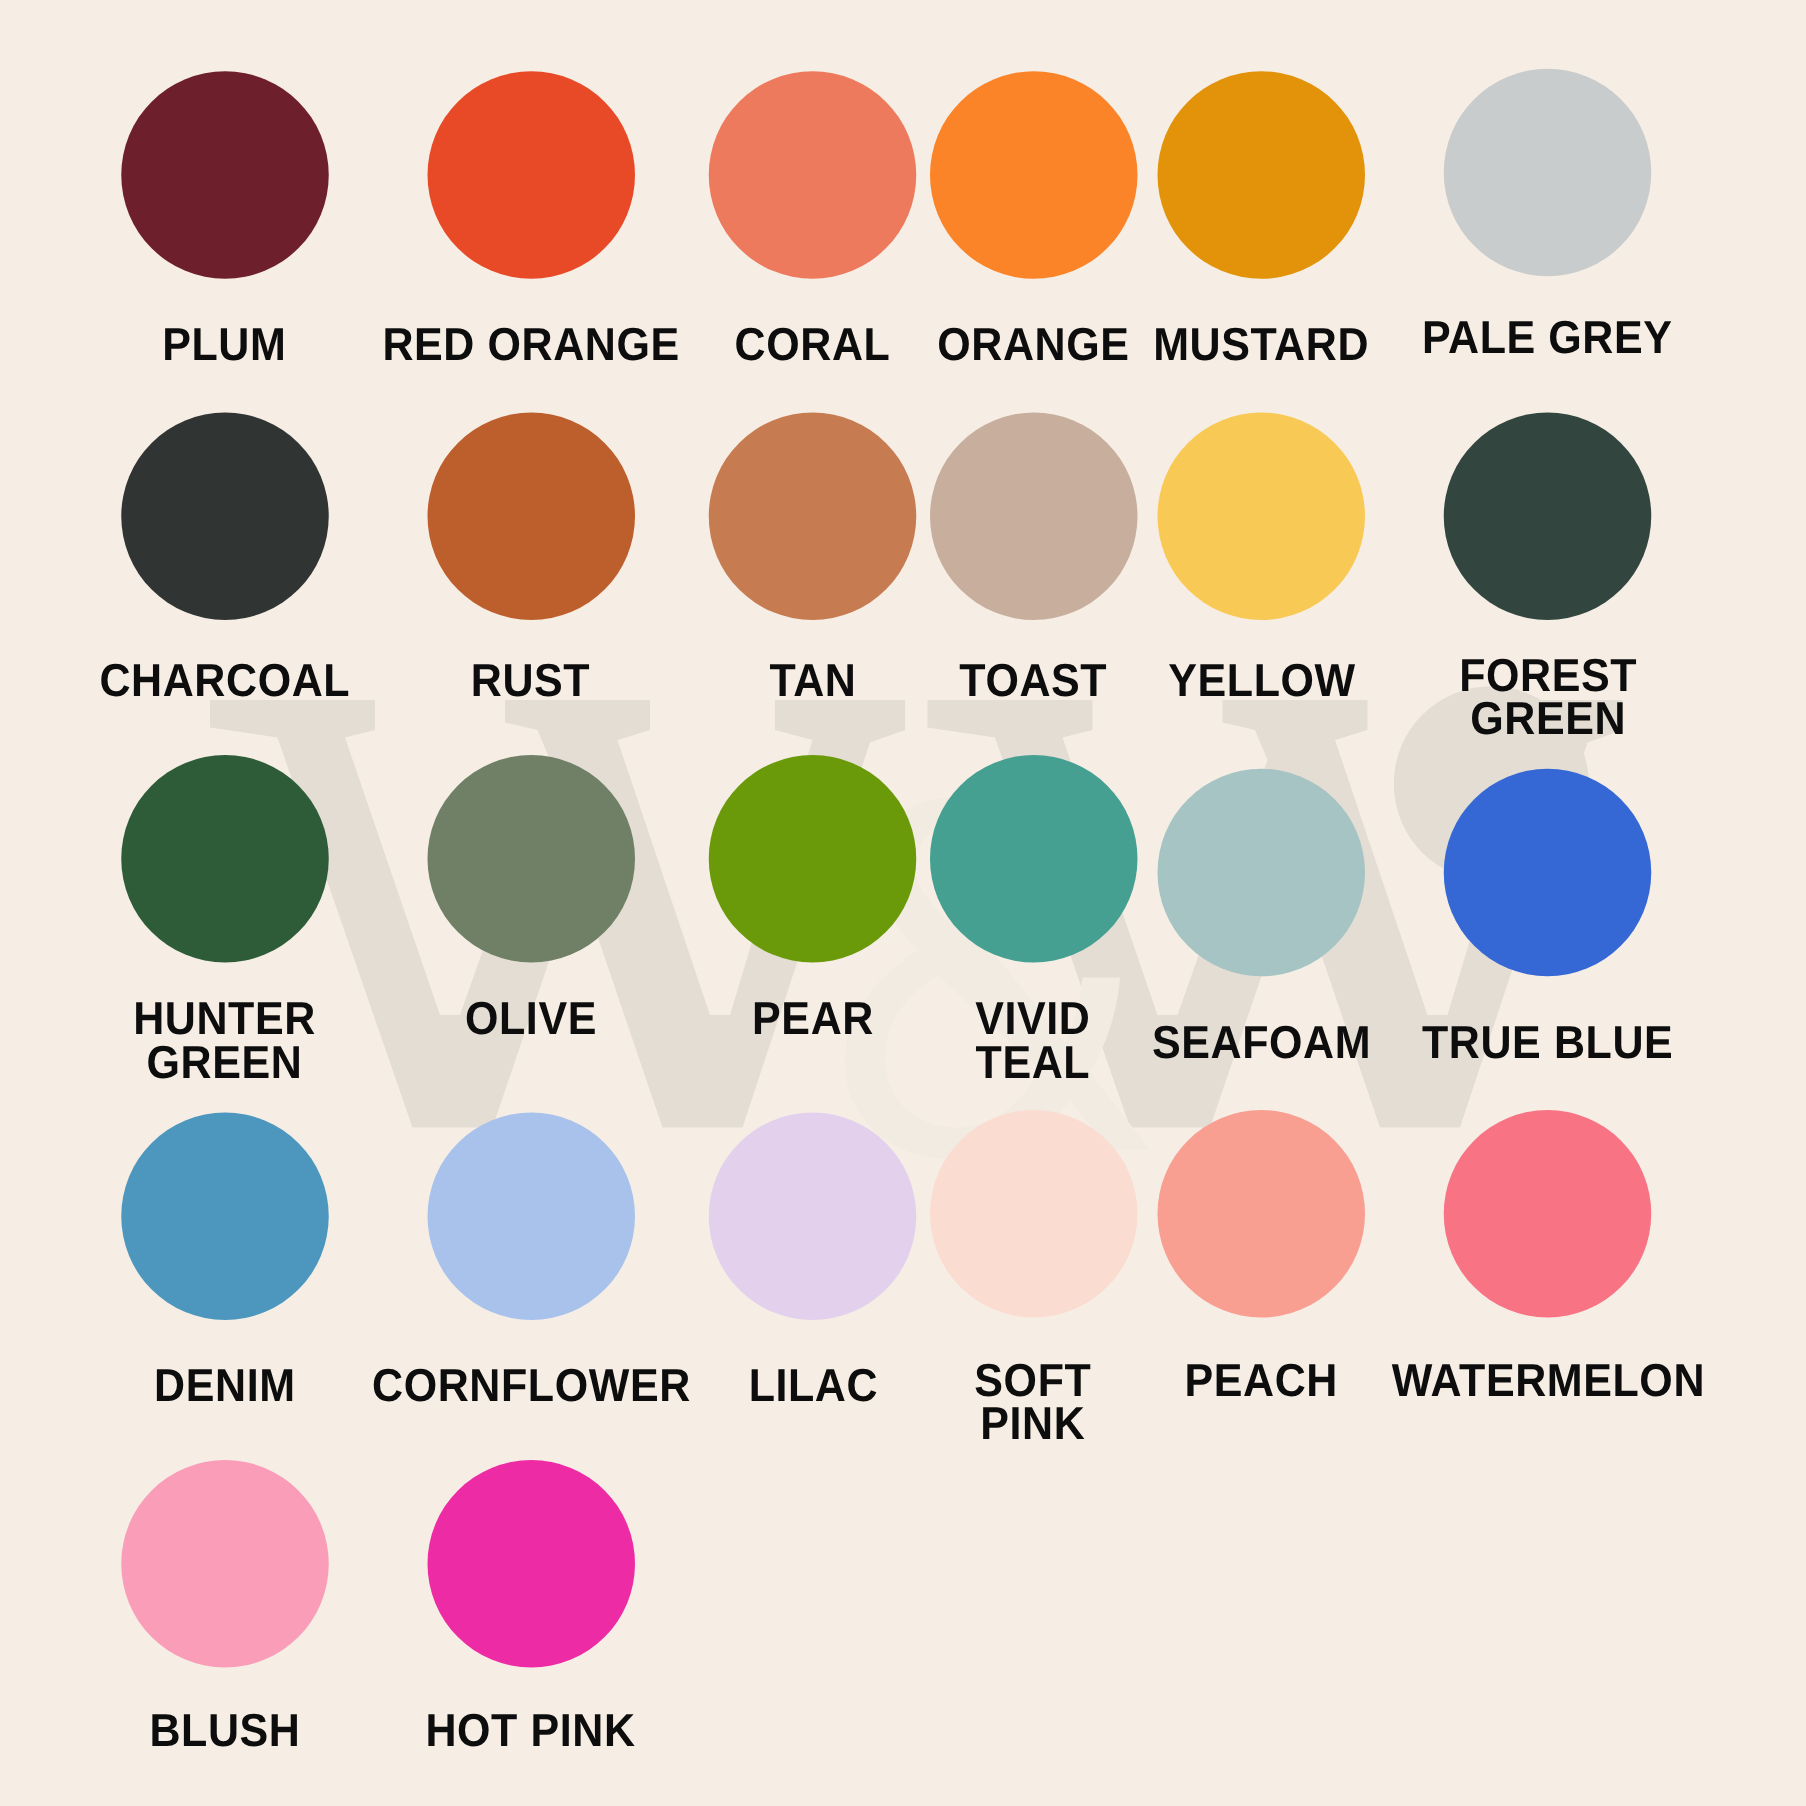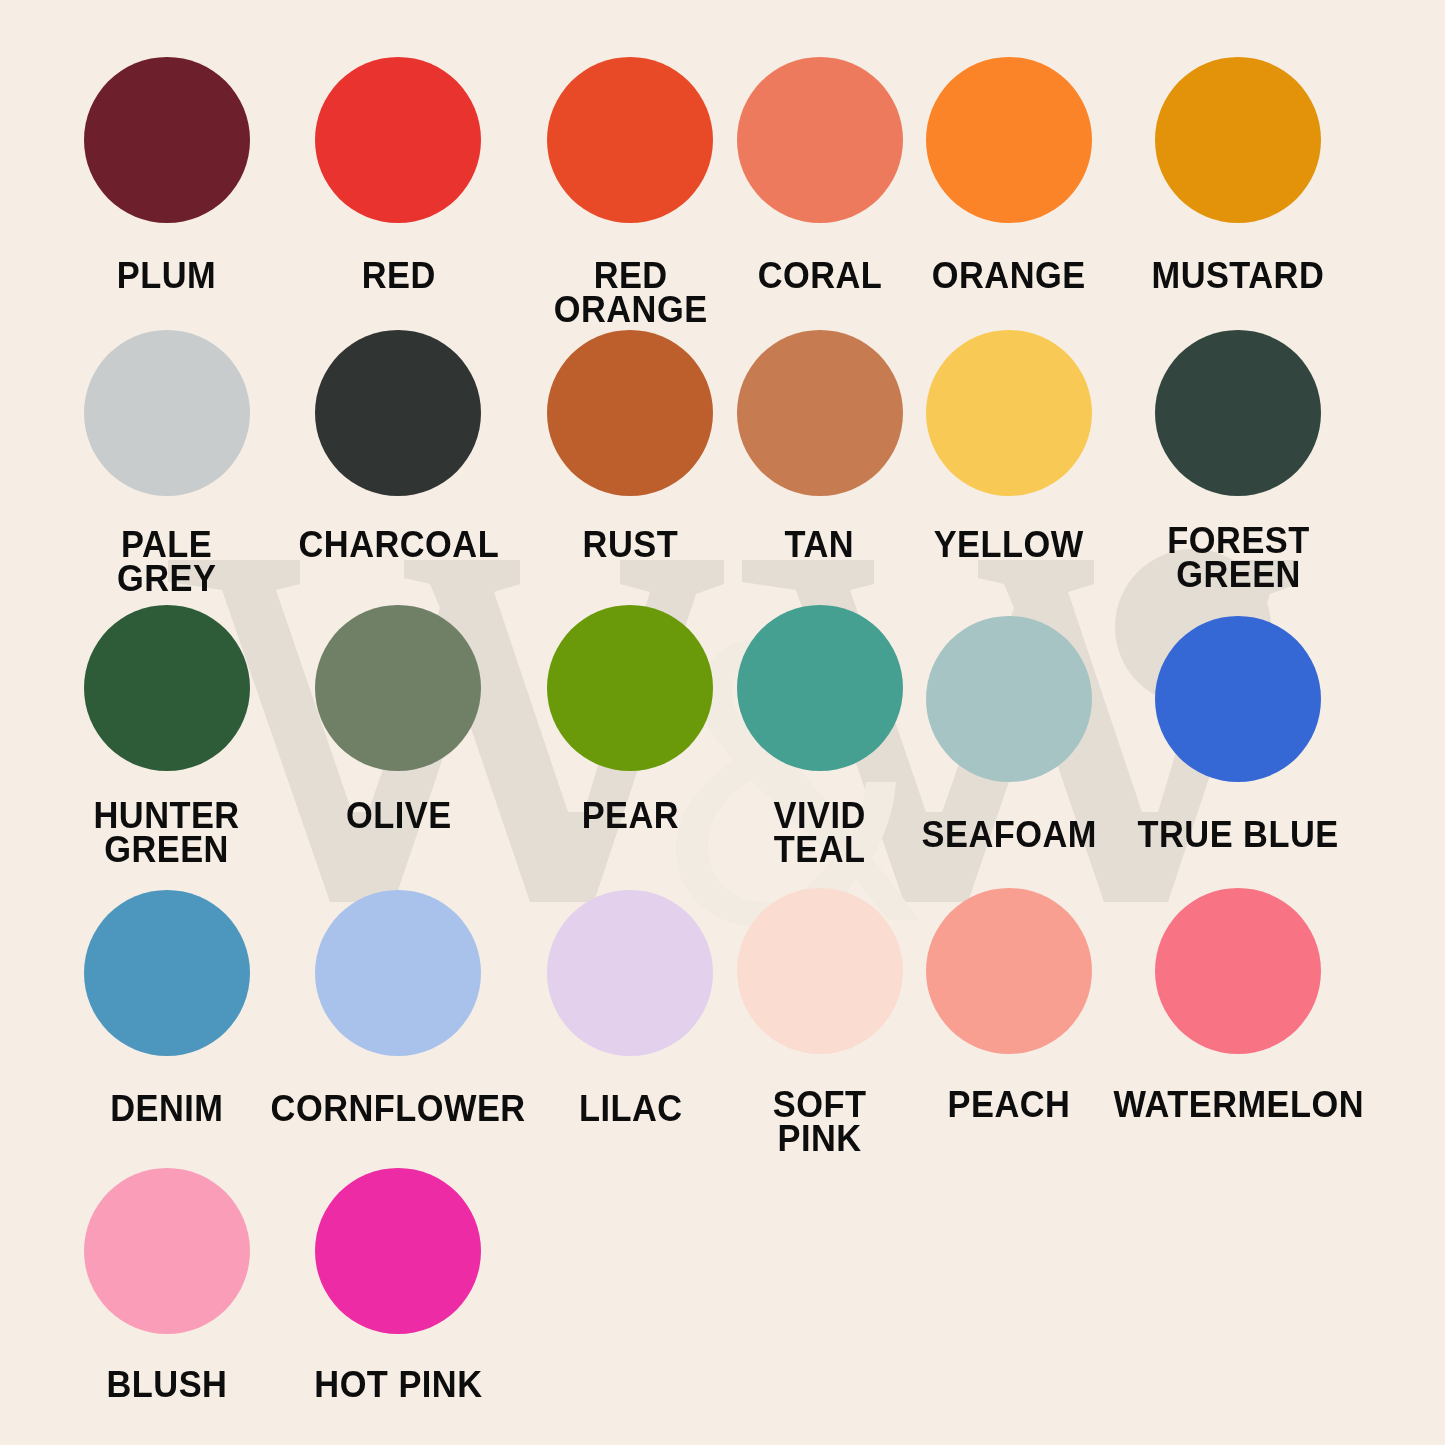--- a/index.html
+++ b/index.html
@@ -137,24 +137,20 @@
     </g>
   </svg>
 
   <div id="swatch-grid">
 
     <div class="swatch-cell row-1">
       <div class="swatch-dot" style="background-color: rgb(109, 31, 44);"></div>
       <div class="swatch-label" style="color: rgb(13, 13, 13);">PLUM</div>
     </div>
     <div class="swatch-cell row-1">
-      <div class="swatch-dot" style="background-color: rgb(232, 51, 47);"></div>
-      <div class="swatch-label" style="color: rgb(13, 13, 13);">RED</div>
-    </div>
-    <div class="swatch-cell row-1">
       <div class="swatch-dot" style="background-color: rgb(232, 74, 40);"></div>
       <div class="swatch-label" style="color: rgb(13, 13, 13);">RED ORANGE</div>
     </div>
     <div class="swatch-cell row-1">
       <div class="swatch-dot" style="background-color: rgb(237, 122, 93);"></div>
       <div class="swatch-label" style="color: rgb(13, 13, 13);">CORAL</div>
     </div>
     <div class="swatch-cell row-1">
       <div class="swatch-dot" style="background-color: rgb(251, 131, 40);"></div>
       <div class="swatch-label" style="color: rgb(13, 13, 13);">ORANGE</div>
@@ -172,20 +168,24 @@
       <div class="swatch-dot" style="background-color: rgb(48, 52, 50);"></div>
       <div class="swatch-label" style="color: rgb(13, 13, 13);">CHARCOAL</div>
     </div>
     <div class="swatch-cell row-2">
       <div class="swatch-dot" style="background-color: rgb(189, 95, 44);"></div>
       <div class="swatch-label" style="color: rgb(13, 13, 13);">RUST</div>
     </div>
     <div class="swatch-cell row-2">
       <div class="swatch-dot" style="background-color: rgb(198, 123, 80);"></div>
       <div class="swatch-label" style="color: rgb(13, 13, 13);">TAN</div>
+    </div>
+    <div class="swatch-cell row-2">
+      <div class="swatch-dot" style="background-color: rgb(200, 175, 157);"></div>
+      <div class="swatch-label" style="color: rgb(13, 13, 13);">TOAST</div>
     </div>
     <div class="swatch-cell row-2">
       <div class="swatch-dot" style="background-color: rgb(248, 202, 85);"></div>
       <div class="swatch-label" style="color: rgb(13, 13, 13);">YELLOW</div>
     </div>
 
     <div class="swatch-cell row-3">
       <div class="swatch-dot" style="background-color: rgb(50, 70, 63);"></div>
       <div class="swatch-label" style="color: rgb(13, 13, 13);">FOREST
 GREEN</div>

